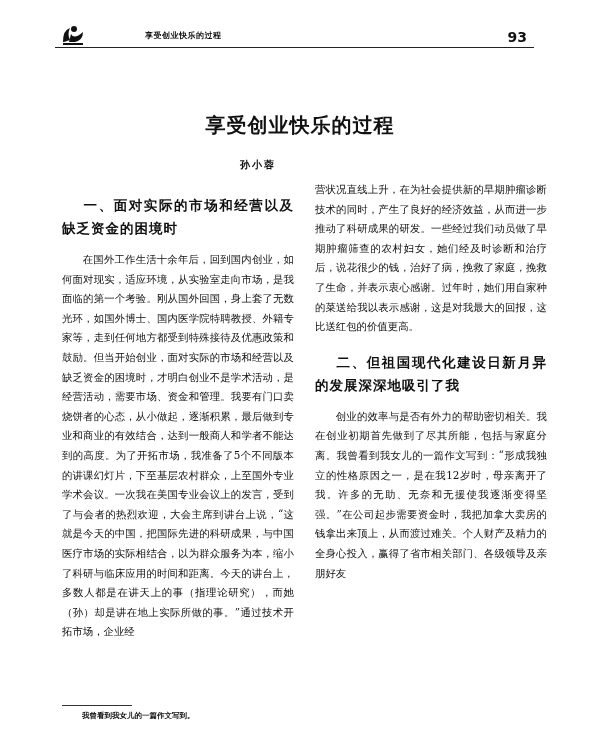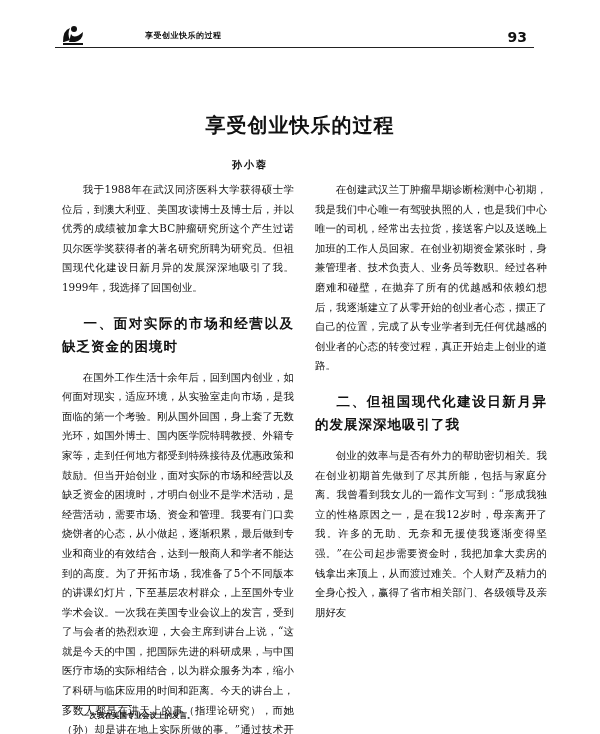--- a/index.html
+++ b/index.html
@@ -24,21 +24,21 @@
   }
   .header-rule {
     position: absolute; left: 0; top: 27px; width: 479px; height: 0;
     border-top: 1.2px solid #222;
   }
   .title {
     position: absolute; left: 0; width: 600px; top: 112px; text-align: center;
     font-size: 20px; font-weight: bold; letter-spacing: 1px;
   }
   .author {
-    position: absolute; left: 0; width: 500px; top: 158px; text-align: center;
+    position: absolute; left: 8px; width: 500px; top: 158px; text-align: center;
     font-size: 10px; font-weight: bold; letter-spacing: 2px;
   }
   .col {
     position: absolute; top: 180px; width: 232px;
     font-size: 10.4px; line-height: 19.6px; text-align: justify;
   }
   .col-left { left: 62px; }
   .col-right { left: 315px; }
   .col p { margin: 0; text-indent: 2em; }
   .col p.noindent { text-indent: 0; }
@@ -69,25 +69,24 @@
   </span>
   <span class="running-title">享受创业快乐的过程</span>
   <span class="page-number">93</span>
   <div class="header-rule"></div>
 </div>
 
 <div class="title">享受创业快乐的过程</div>
 <div class="author">孙小蓉</div>
 
 <div class="col col-left">
-  <p>我于1988年在武汉同济医科大学获得硕士学位后，到澳大利亚、美国攻读博士及博士后，并以优秀的成绩被加拿大BC肿瘤研究所这个产生过诺贝尔医学奖获得者的著名研究所聘为研究员。但祖国现代化建设日新月异的发展深深地吸引了我。1999年，我选择了回国创业。</p>
   <div class="section-heading">一、面对实际的市场和经营以及缺乏资金的困境时</div>
   <p>在国外工作生活十余年后，回到国内创业，如何面对现实，适应环境，从实验室走向市场，是我面临的第一个考验。刚从国外回国，身上套了无数光环，如国外博士、国内医学院特聘教授、外籍专家等，走到任何地方都受到特殊接待及优惠政策和鼓励。但当开始创业，面对实际的市场和经营以及缺乏资金的困境时，才明白创业不是学术活动，是经营活动，需要市场、资金和管理。我要有门口卖烧饼者的心态，从小做起，逐渐积累，最后做到专业和商业的有效结合，达到一般商人和学者不能达到的高度。为了开拓市场，我准备了5个不同版本的讲课幻灯片，下至基层农村群众，上至国外专业学术会议。一次我在美国专业会议上的发言，受到了与会者的热烈欢迎，大会主席到讲台上说，“这就是今天的中国，把国际先进的科研成果，与中国医疗市场的实际相结合，以为群众服务为本，缩小了科研与临床应用的时间和距离。今天的讲台上，多数人都是在讲天上的事（指理论研究），而她（孙）却是讲在地上实际所做的事。”通过技术开拓市场，企业经</p>
 </div>
 
 <div class="col col-right">
-  <p>在创建武汉兰丁肿瘤早期诊断检测中心初期，我是我们中心唯一有驾驶执照的人，也是我们中心唯一的司机，经常出去拉货，接送客户以及送晚上加班的工作人员回家。在创业初期资金紧张时，身兼管理者、技术负责人、业务员等数职。经过各种磨难和碰壁，在抛弃了所有的优越感和依赖幻想后，我逐渐建立了从零开始的创业者心态，摆正了自己的位置，完成了从专业学者到无任何优越感的创业者的心态的转变过程，真正开始走上创业的道路。</p>
+  <p class="noindent">营状况直线上升，在为社会提供新的早期肿瘤诊断技术的同时，产生了良好的经济效益，从而进一步推动了科研成果的研发。一些经过我们动员做了早期肿瘤筛查的农村妇女，她们经及时诊断和治疗后，说花很少的钱，治好了病，挽救了家庭，挽救了生命，并表示衷心感谢。过年时，她们用自家种的菜送给我以表示感谢，这是对我最大的回报，这比送红包的价值更高。</p>
   <div class="section-heading">二、但祖国现代化建设日新月异的发展深深地吸引了我</div>
   <p>创业的效率与是否有外力的帮助密切相关。我在创业初期首先做到了尽其所能，包括与家庭分离。我曾看到我女儿的一篇作文写到：“形成我独立的性格原因之一，是在我12岁时，母亲离开了我。许多的无助、无奈和无援使我逐渐变得坚强。”在公司起步需要资金时，我把加拿大卖房的钱拿出来顶上，从而渡过难关。个人财产及精力的全身心投入，赢得了省市相关部门、各级领导及亲朋好友</p>
 </div>
 
 <div class="footnote-rule"></div>
-<div class="footnote">一次我在美国专业会议上的发言。</div>
+<div class="footnote">我曾看到我女儿的一篇作文写到。</div>
 
 </body></html>

